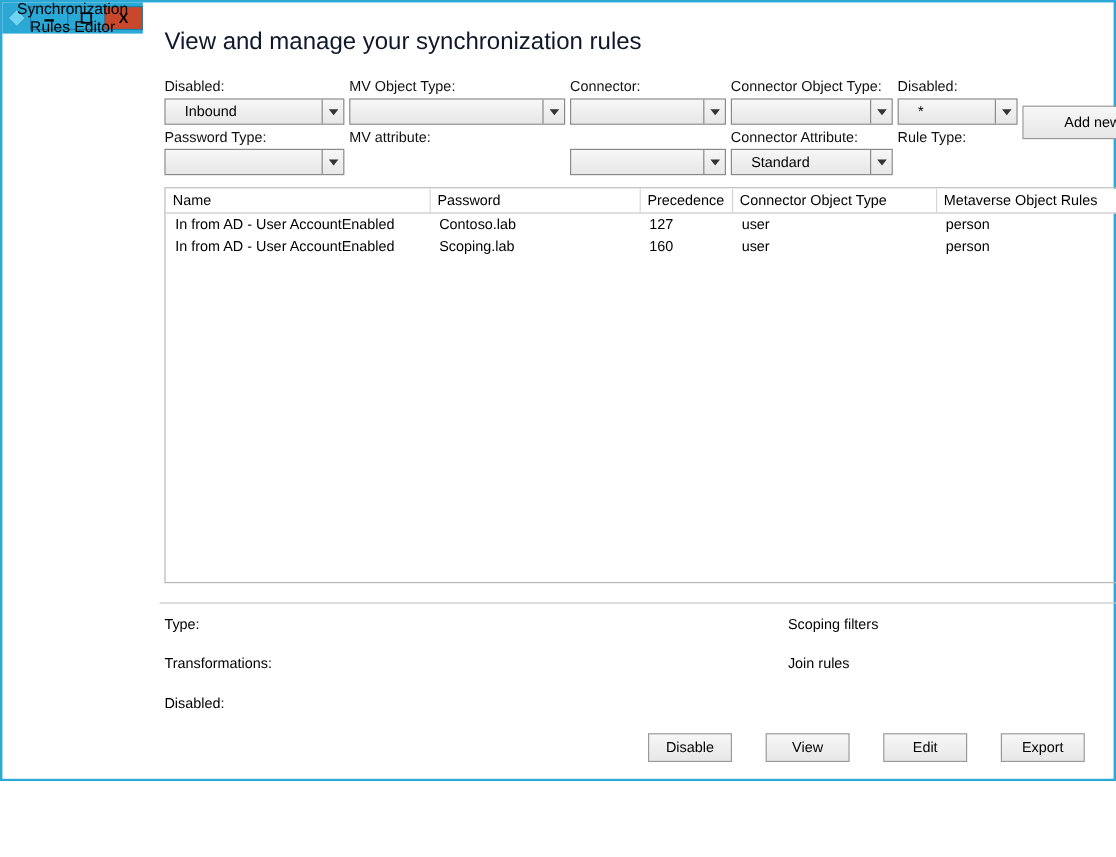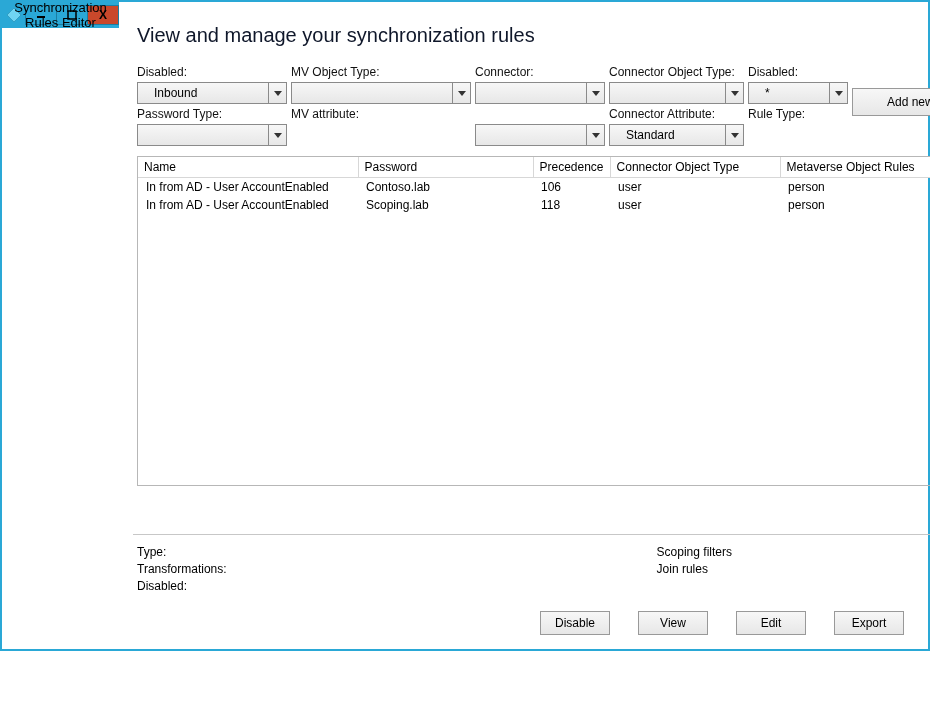--- a/index.html
+++ b/index.html
@@ -154,21 +154,21 @@
     border-top: 1px solid #c7c7c7;
     margin: 0 -4px 10px -4px;
   }
   .details {
     display: flex;
     gap: 60px;
   }
   .details .col {
     display: flex;
     flex-direction: column;
-    gap: 3px;
+    gap: 19px;
   }
   .details .col.right {
     margin-left: 370px;
   }
   .action-bar {
     display: flex;
     gap: 28px;
     justify-content: flex-end;
     margin-top: 18px;
   }
@@ -289,28 +289,28 @@
             <th>Password</th>
             <th>Precedence</th>
             <th>Connector Object Type</th>
             <th>Metaverse Object Rules</th>
           </tr>
         </thead>
         <tbody id="rules-body">
             <tr>
               <td>In from AD - User AccountEnabled</td>
               <td>Contoso.lab</td>
-              <td>106</td>
+              <td>127</td>
               <td>user</td>
               <td>person</td>
             </tr>
             <tr>
               <td>In from AD - User AccountEnabled</td>
               <td>Scoping.lab</td>
-              <td>118</td>
+              <td>160</td>
               <td>user</td>
               <td>person</td>
             </tr>
           </tbody>
       </table>
     </div>
 
     <div class="spacer"></div>
 
     <div class="detail-divider"></div>

